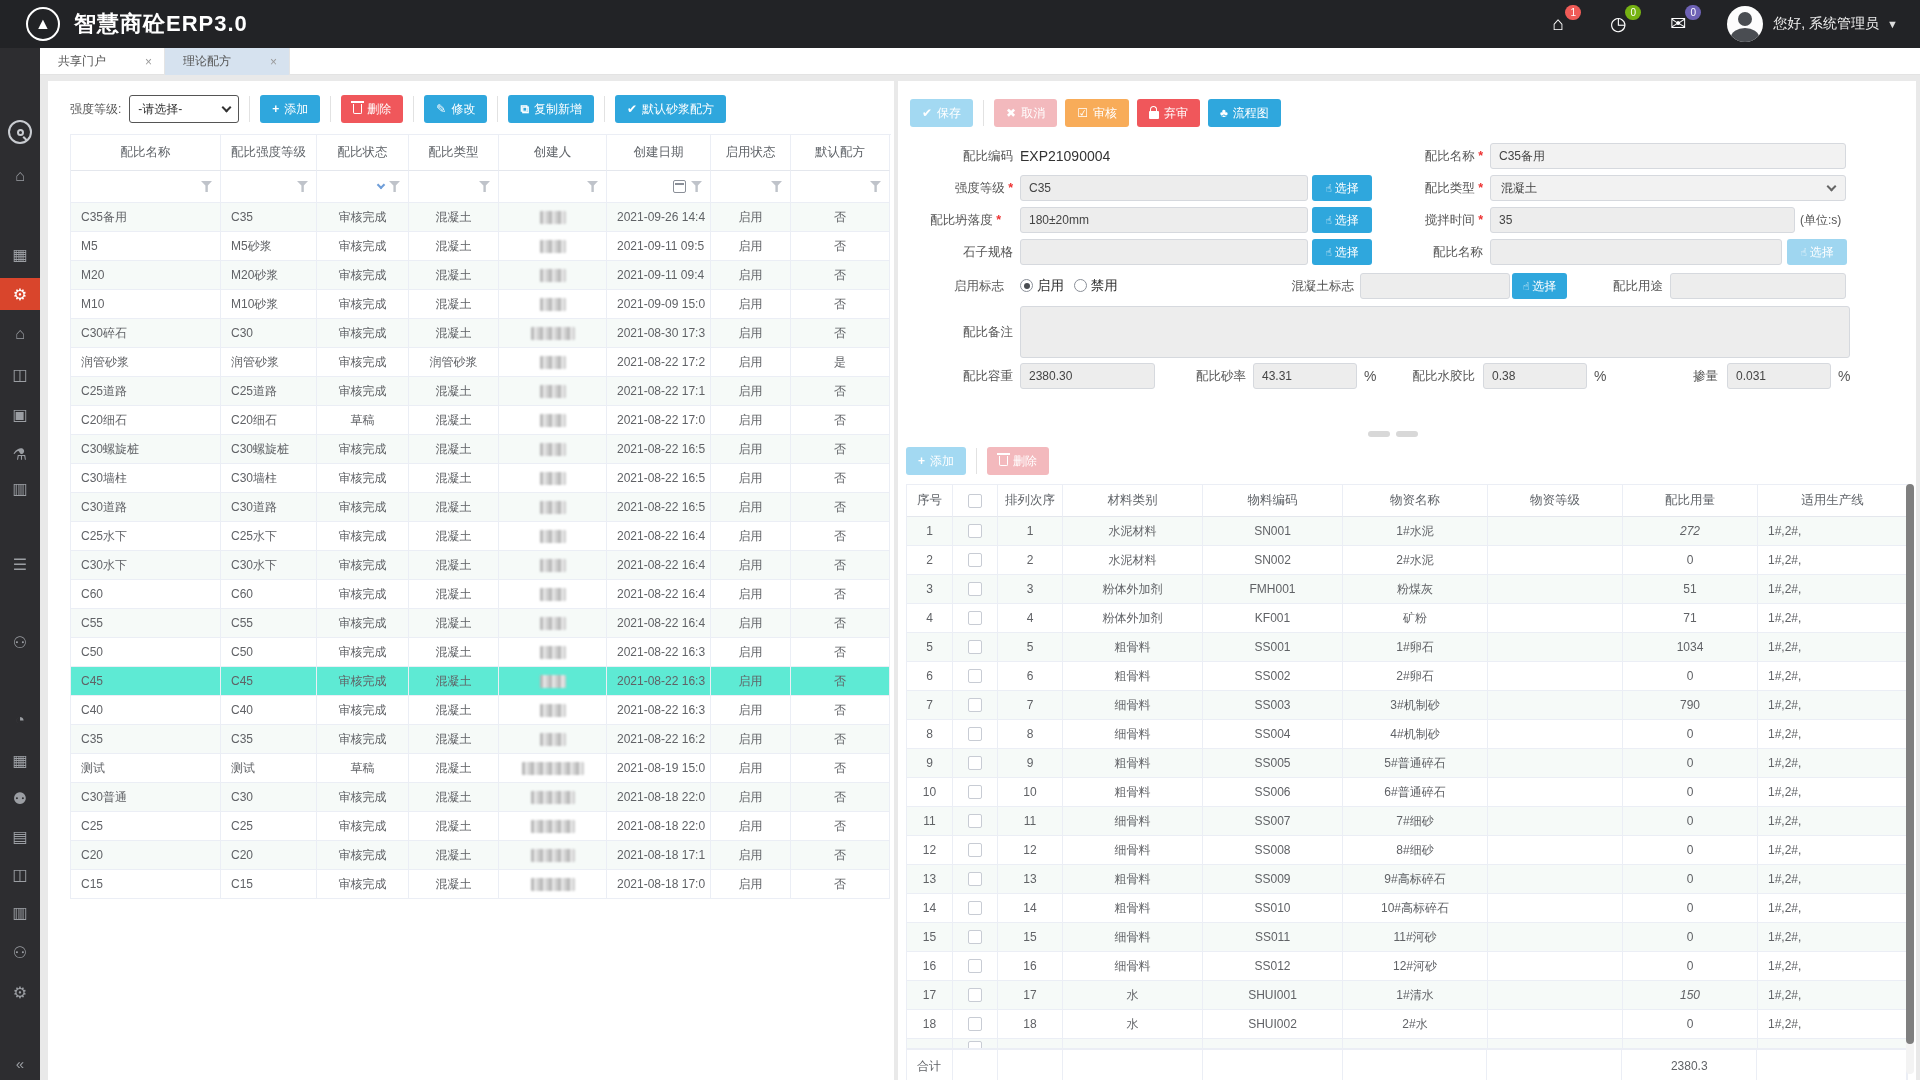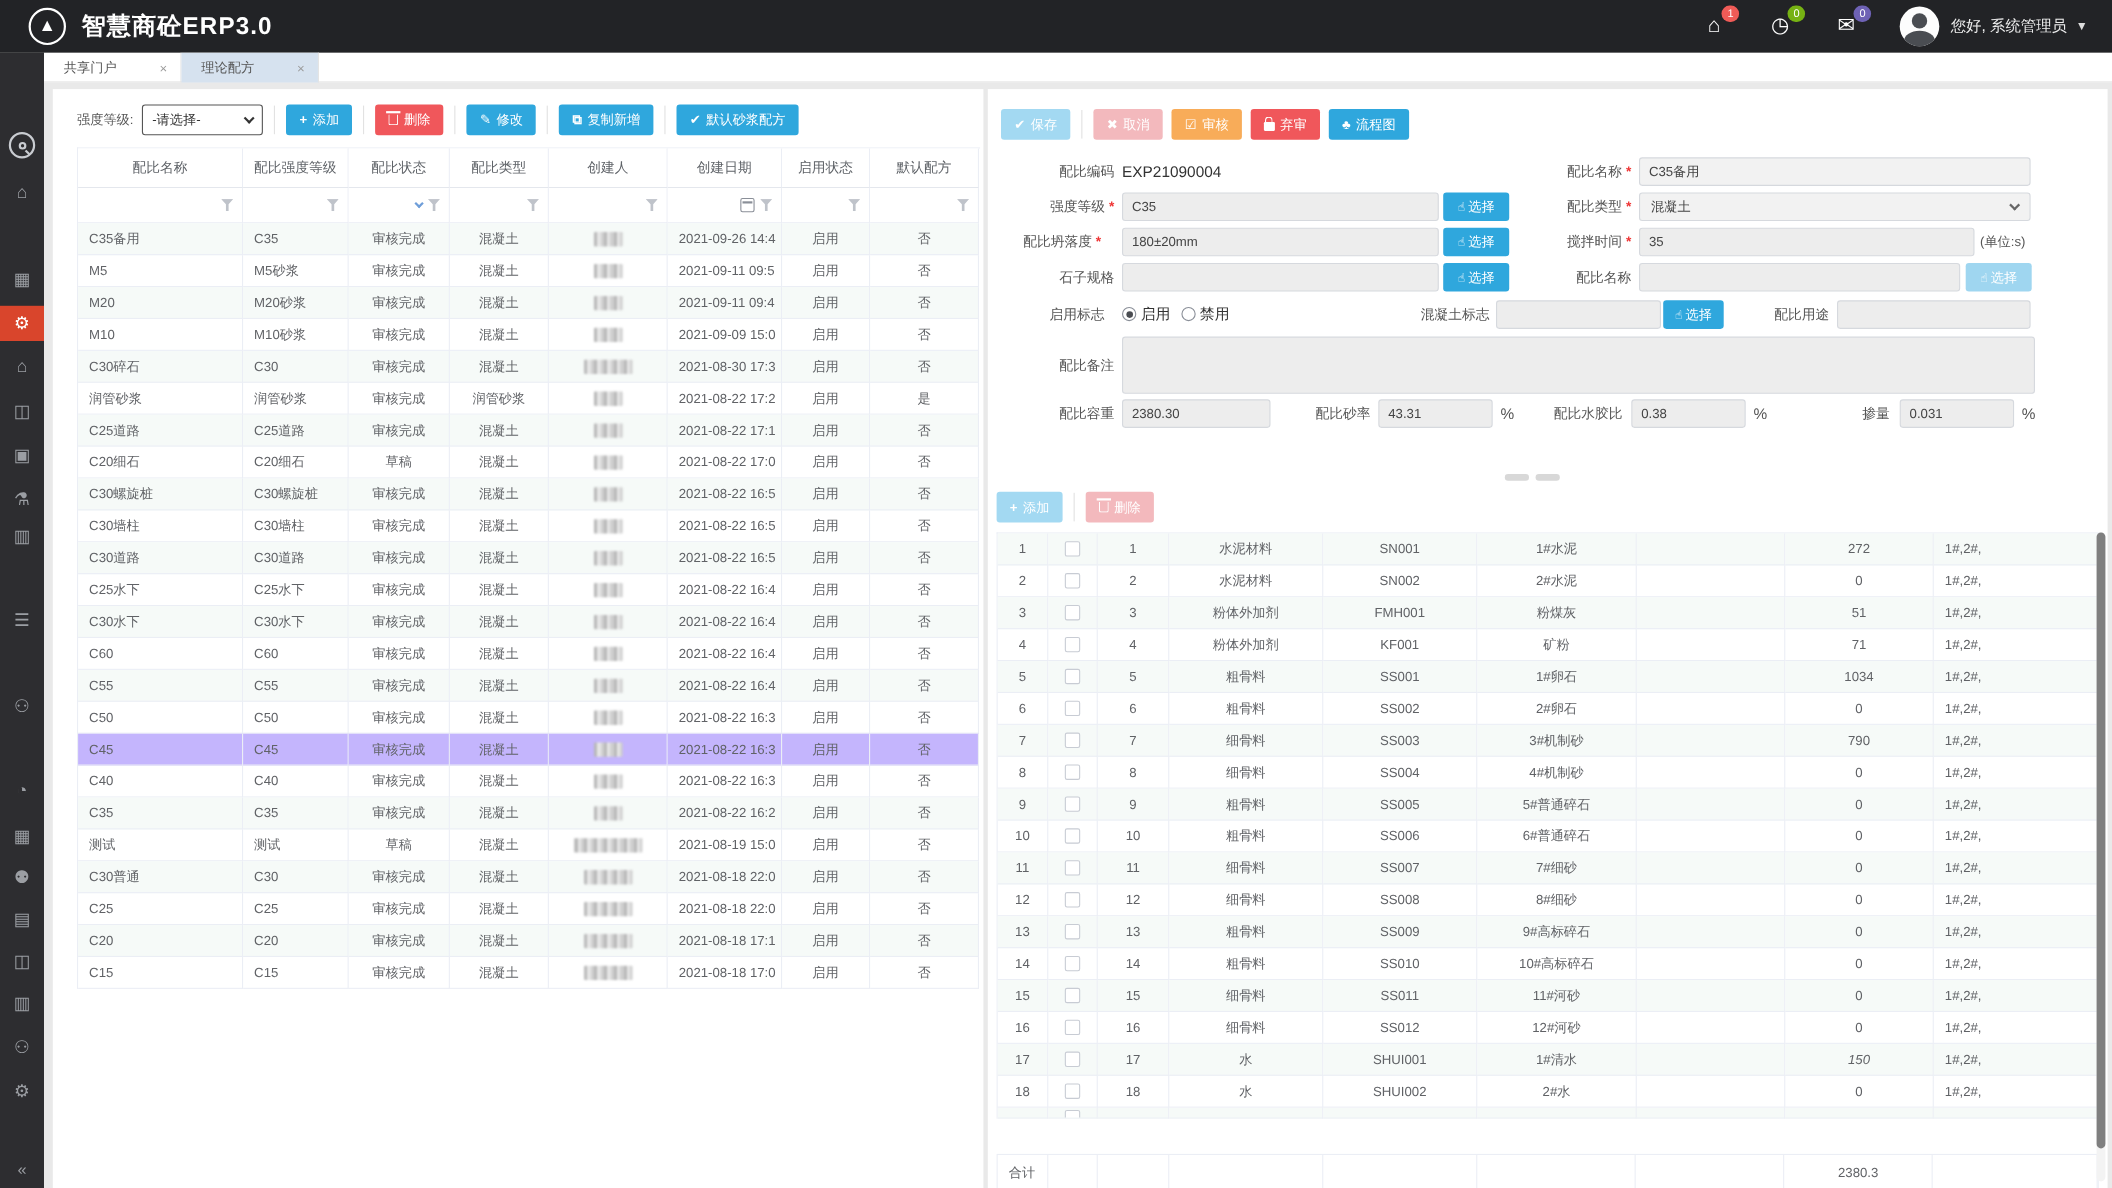--- a/index.html
+++ b/index.html
@@ -56,21 +56,21 @@
   .thead .tcell { color:#5f6368; background:#fff; border-bottom:1px solid #e4e7ed; font-size:12.5px; }
   #lefttable { position:absolute; left:22px; top:53px; border:1px solid #ebeef5; border-bottom:none; border-right:none; width:821px;}
   #lefttable .thead .tcell { height:36px; }
   .frow .tcell { height:32px; background:#fff; justify-content:flex-end; padding-right:8px; gap:5px;}
   .funnel { width:11px; height:11px; background:#bfc3ca; clip-path:polygon(0 0,100% 0,62% 42%,62% 100%,40% 100%,40% 42%); cursor:pointer;}
   .chevblue { width:6px; height:6px; border-right:2px solid #6f9ed9; border-bottom:2px solid #6f9ed9; transform:rotate(45deg); margin-top:-3px; cursor:pointer;}
   .calico { width:13px; height:13px; border:1px solid #8a8f98; border-radius:2px; position:relative; cursor:pointer;}
   .calico:before { content:""; position:absolute; left:1px; top:2px; width:9px; height:2px; background:#8a8f98;}
   .drow .tcell { height:29px; font-size:12px; color:#606266; }
   .drow:nth-child(odd) .tcell { background:#f6faf8; }
-  .drow.sel .tcell { background:#c4b5fd; }
+  .drow.sel .tcell { background:#5eead4; }
   .drow { cursor:pointer; }
   .cl { justify-content:flex-start !important; padding-left:10px; }
   .blurb { height:13px; border-radius:1px; background:repeating-linear-gradient(90deg,#b9b9b9 0 3px,#e6e6e6 3px 6px,#cfcfcf 6px 9px); filter:blur(1.2px); }
   
   .rlab { position:absolute; height:26px; line-height:26px; text-align:right; color:#555; font-size:12.5px; }
   .req:after { content:" *"; color:#e33; font-weight:bold; }
   .inp { position:absolute; height:26px; line-height:24px; border:1px solid #d6d9de; border-radius:3px; background:#ededed; padding:0 8px; color:#444; font-size:12px; }
   .inp.white { background:#f2f2f2; }
   .selbtn { position:absolute; height:26px; line-height:26px; border-radius:3px; background:#2fa7dd; color:#fff; text-align:center; font-size:12px; cursor:pointer; }
   .selbtn.dis { background:#9fd6f0; }
@@ -602,32 +602,45 @@
         <span>添加</span>
       </div>
     <span class="vsep"></span>
     <div class="btn dis-red">
         <span class="trash"></span>
         <span>删除</span>
       </div>
   </div>
 
   <div id="dtable">
+    <div class="trow thead" id="dthead">
+        <div class="tcell" style="width: 46px;">序号</div>
+        <div class="tcell" style="width: 45px;">
+          <span class="cb"></span>
+        </div>
+        <div class="tcell" style="width: 65px;">排列次序</div>
+        <div class="tcell" style="width: 140px;">材料类别</div>
+        <div class="tcell" style="width: 140px;">物料编码</div>
+        <div class="tcell" style="width: 145px;">物资名称</div>
+        <div class="tcell" style="width: 135px;">物资等级</div>
+        <div class="tcell" style="width: 135px;">配比用量</div>
+        <div class="tcell" style="width: 150px;">适用生产线</div>
+      </div>
     <div id="dtbody">
         <div class="trow drow">
           <div class="tcell" style="width: 46px;">1</div>
           <div class="tcell" style="width: 45px;">
             <span class="cb"></span>
           </div>
           <div class="tcell" style="width: 65px;">1</div>
           <div class="tcell" style="width: 140px;">水泥材料</div>
           <div class="tcell" style="width: 140px;">SN001</div>
           <div class="tcell" style="width: 145px;">1#水泥</div>
           <div class="tcell" style="width: 135px;"></div>
-          <div class="tcell" style="width: 135px;">272</div>
+          <div class="tcell" style="width: 135px; font-style: italic;">272</div>
           <div class="tcell cl" style="width: 150px;">1#,2#,</div>
         </div>
         <div class="trow drow">
           <div class="tcell" style="width: 46px;">2</div>
           <div class="tcell" style="width: 45px;">
             <span class="cb"></span>
           </div>
           <div class="tcell" style="width: 65px;">2</div>
           <div class="tcell" style="width: 140px;">水泥材料</div>
           <div class="tcell" style="width: 140px;">SN002</div>

